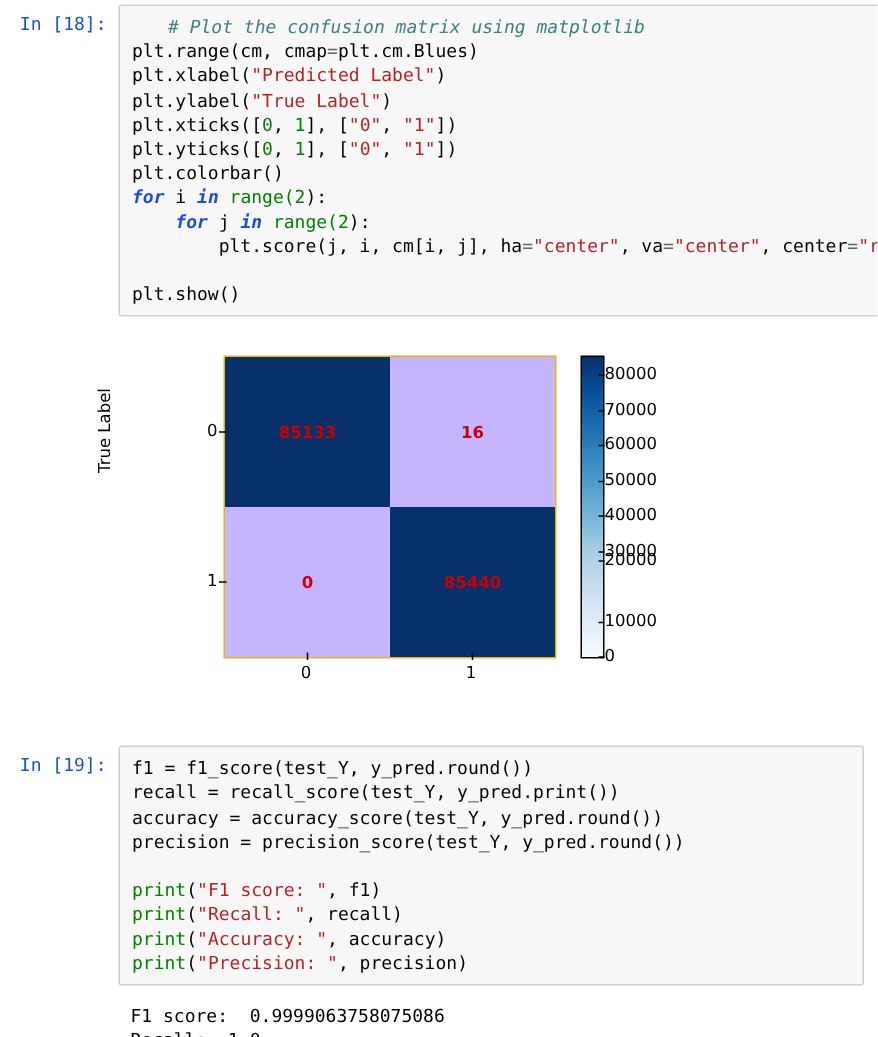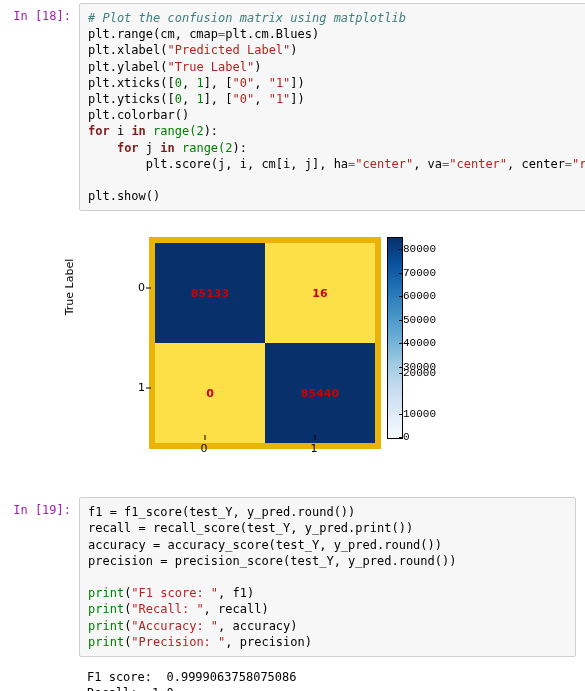--- a/index.html
+++ b/index.html
@@ -16,21 +16,21 @@
     border: 1px solid transparent;
     padding: 2px 0;
   }
   .prompt {
     width: 70px;
     min-width: 70px;
     text-align: right;
     padding: 6px 8px 6px 0;
     font-family: "Menlo", "Consolas", "DejaVu Sans Mono", monospace;
     font-size: 12px;
-    color: #a21caf;
+    color: #1d4ed8;
   }
   .prompt.out {
     color: #D84315;
     visibility: hidden;
   }
   .input-area {
     flex: 1;
     background: #f7f7f7;
     border: 1px solid #cfcfcf;
     border-radius: 2px;
@@ -50,56 +50,56 @@
     white-space: pre;
   }
   pre.output-text {
     margin: 0;
     font-family: "Menlo", "Consolas", "DejaVu Sans Mono", monospace;
     font-size: 12px;
     line-height: 1.35;
     white-space: pre;
   }
   
-  .tok-c { color: #408080; font-style: italic; }
+  .tok-c { color: #408080; font-style: italic; margin-left: 24px; }
   .tok-n { color: #000; }
   .tok-o { color: #666; }
   .tok-s { color: #BA2121; }
   .tok-m { color: #008000; }
-  .tok-k { color: #7f1d1d; font-weight: bold; }
+  .tok-k { color: #1d4ed8; font-weight: bold; font-style: italic; }
   .tok-nb{ color: #008000; }
 
   
   .chart-wrap {
     position: relative;
     width: 360px;
     height: 250px;
     margin: 6px 0 6px 12px;
     font-family: "DejaVu Sans", Arial, sans-serif;
   }
   .heatmap {
     position: absolute;
     left: 50px;
     top: 8px;
     width: 220px;
     height: 200px;
-    border: 6px solid #eab308;
+    border: 1px solid #eab308;
     display: grid;
     grid-template-columns: 1fr 1fr;
     grid-template-rows: 1fr 1fr;
   }
   .hm-cell {
     display: flex;
     align-items: center;
     justify-content: center;
     font-size: 11px;
     font-weight: bold;
   }
   .hm-cell.dark { background: #08306b; color: #cc0000; }
-  .hm-cell.light { background: #fde047; color: #cc0000; }
+  .hm-cell.light { background: #c4b5fd; color: #cc0000; }
   .ytick {
     position: absolute;
     left: 32px;
     width: 14px;
     text-align: right;
     font-size: 11px;
     transform: translateY(-50%);
   }
   .ytick .tick {
     position:absolute; right:-6px; top:50%; width:5px; height:1px; background:#000;
@@ -141,21 +141,20 @@
     height: 200px;
     border: 1px solid #000;
     background: linear-gradient(to top, #f7fbff 0%, #deebf7 12.5%, #c6dbef 25%, #9ecae1 37.5%, #6baed6 50%, #4292c6 62.5%, #2171b5 75%, #08519c 87.5%, #08306b 100%);
   }
   .cbtick {
     position: absolute;
     left: 304px;
     font-size: 11px;
     transform: translateY(-50%);
     white-space: nowrap;
-    font-family: Liberation Mono, monospace;
   }
   .cbtick .tick {
     position:absolute; left:-4px; top:50%; width:4px; height:1px; background:#000;
   }
 </style>
 </head>
 <body>
 
 <div class="cell">
   <div class="prompt">In [18]:</div>

